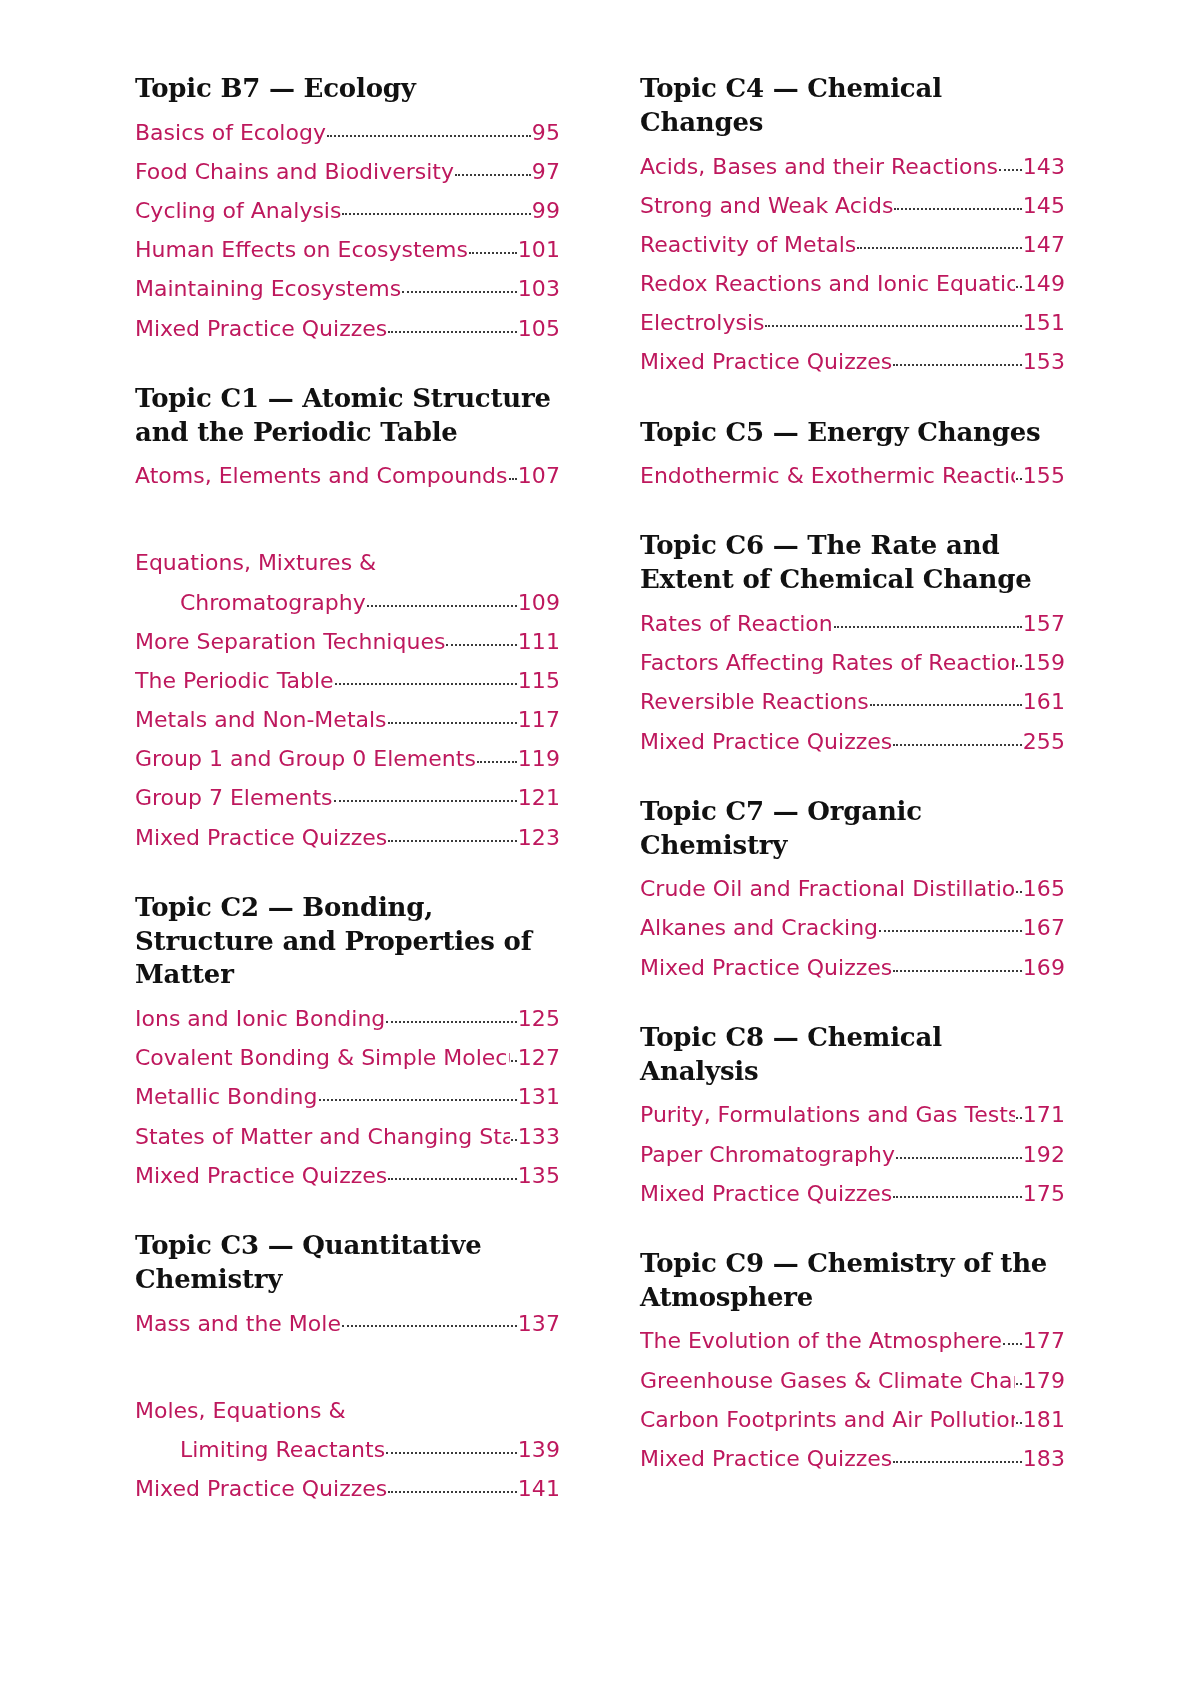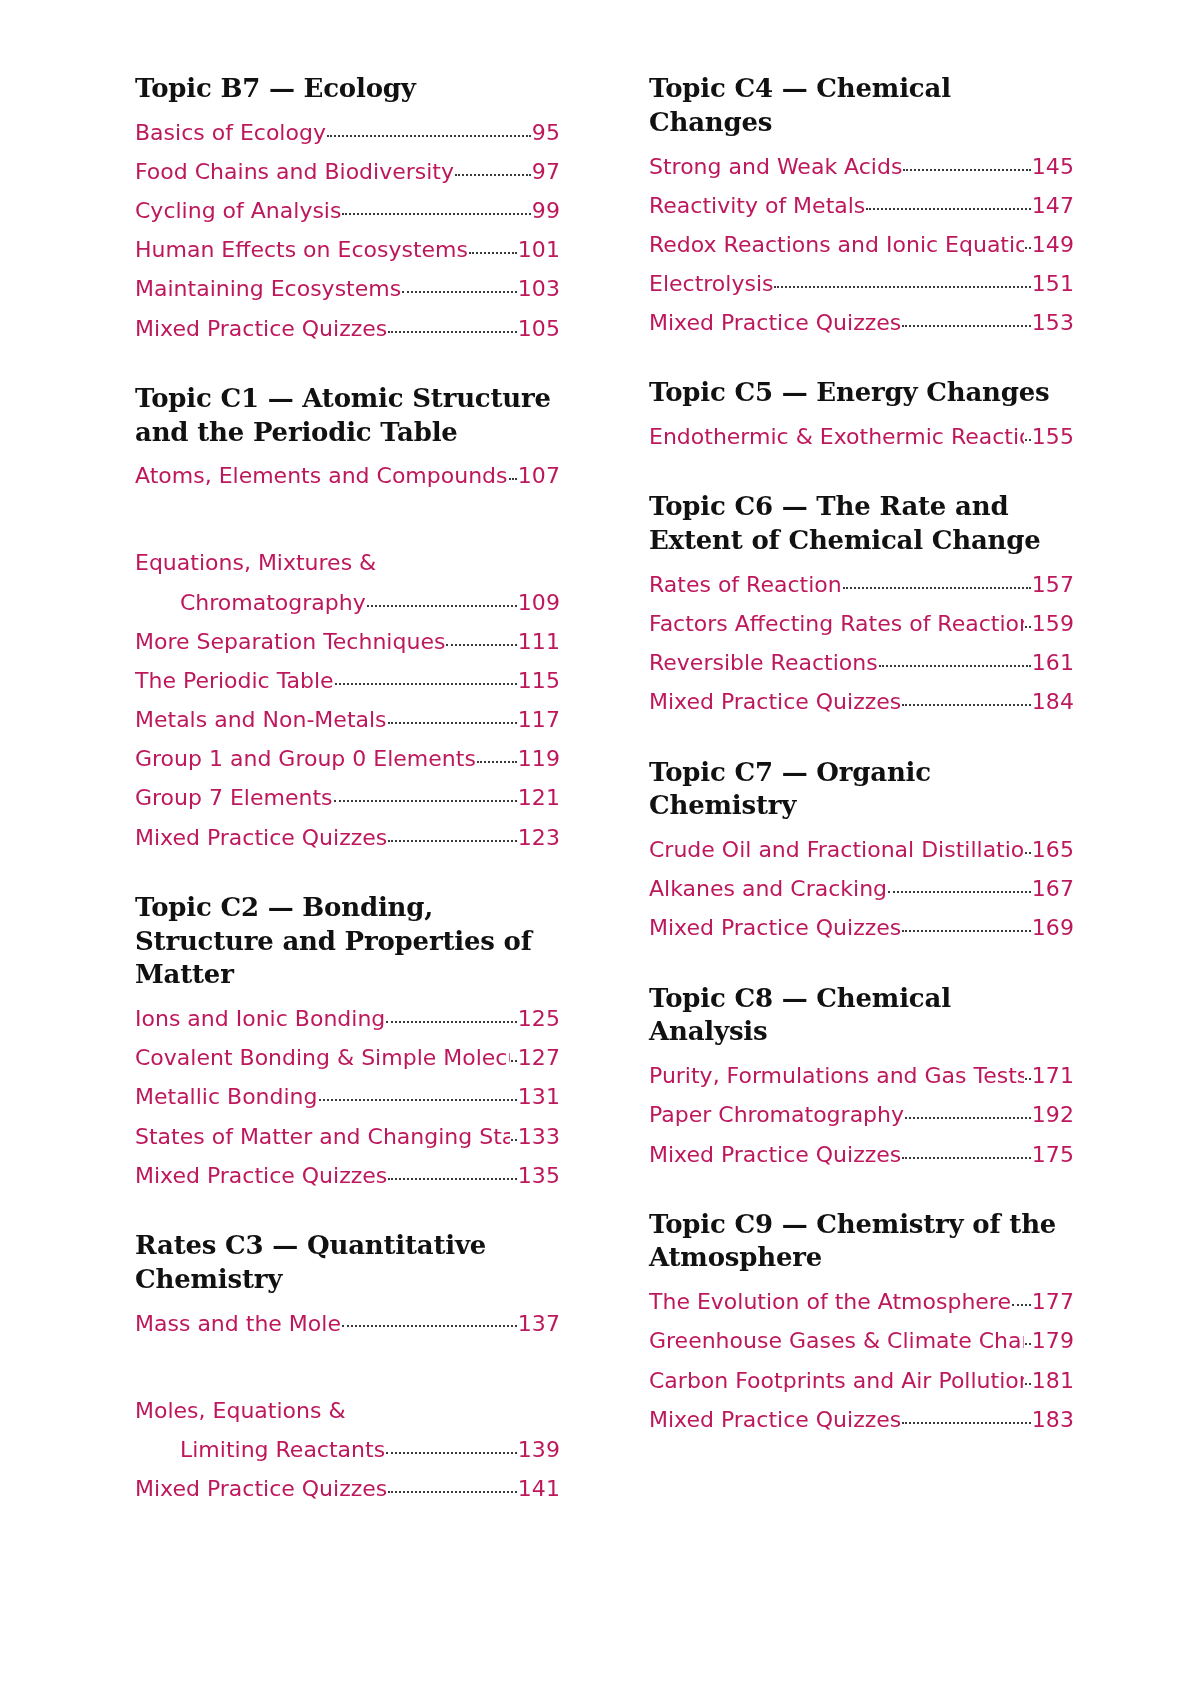--- a/index.html
+++ b/index.html
@@ -25,21 +25,21 @@
     padding: 72px 140px 40px 135px;
     display: flex;
     gap: 72px;
     align-items: flex-start;
   }
 
   .column {
     width: 425px;
     flex: 0 0 425px;
   }
-  .column.right { margin-left: 17px; }
+  .column.right { margin-left: 8px; }
 
   
   .section { margin: 0 0 0 0; }
   .section + .section { margin-top: 34px; }
 
   .section-heading {
     font-family: "DejaVu Serif", serif;
     font-weight: bold;
     font-size: 26px;
     line-height: 1.30;
@@ -200,21 +200,21 @@
           <span class="entry-leader"></span>
           <span class="entry-page">133</span>
         </div>
         <div class="entry">
           <span class="entry-title">Mixed Practice Quizzes</span>
           <span class="entry-leader"></span>
           <span class="entry-page">135</span>
         </div>
       </div>
       <div class="section">
-        <h2 class="section-heading">Rates C3 — Quantitative Chemistry</h2>
+        <h2 class="section-heading">Topic C3 — Quantitative Chemistry</h2>
         <div class="entry">
           <span class="entry-title">Mass and the Mole</span>
           <span class="entry-leader"></span>
           <span class="entry-page">137</span>
         </div>
         <div class="entry wrapped-first"><span class="entry-title">Moles, Equations &amp;</span></div>
         <div class="entry wrapped-second">
           <span class="entry-title">Limiting Reactants</span>
           <span class="entry-leader"></span>
           <span class="entry-page">139</span>
@@ -223,20 +223,25 @@
           <span class="entry-title">Mixed Practice Quizzes</span>
           <span class="entry-leader"></span>
           <span class="entry-page">141</span>
         </div>
       </div>
     </div>
   <div class="column right">
       <div class="section">
         <h2 class="section-heading">Topic C4 — Chemical Changes</h2>
         <div class="entry">
+          <span class="entry-title">Acids, Bases and their Reactions</span>
+          <span class="entry-leader"></span>
+          <span class="entry-page">143</span>
+        </div>
+        <div class="entry">
           <span class="entry-title">Strong and Weak Acids</span>
           <span class="entry-leader"></span>
           <span class="entry-page">145</span>
         </div>
         <div class="entry">
           <span class="entry-title">Reactivity of Metals</span>
           <span class="entry-leader"></span>
           <span class="entry-page">147</span>
         </div>
         <div class="entry">
@@ -276,21 +281,21 @@
           <span class="entry-page">159</span>
         </div>
         <div class="entry">
           <span class="entry-title">Reversible Reactions</span>
           <span class="entry-leader"></span>
           <span class="entry-page">161</span>
         </div>
         <div class="entry">
           <span class="entry-title">Mixed Practice Quizzes</span>
           <span class="entry-leader"></span>
-          <span class="entry-page">184</span>
+          <span class="entry-page">255</span>
         </div>
       </div>
       <div class="section">
         <h2 class="section-heading">Topic C7 — Organic Chemistry</h2>
         <div class="entry">
           <span class="entry-title">Crude Oil and Fractional Distillation</span>
           <span class="entry-leader"></span>
           <span class="entry-page">165</span>
         </div>
         <div class="entry">

